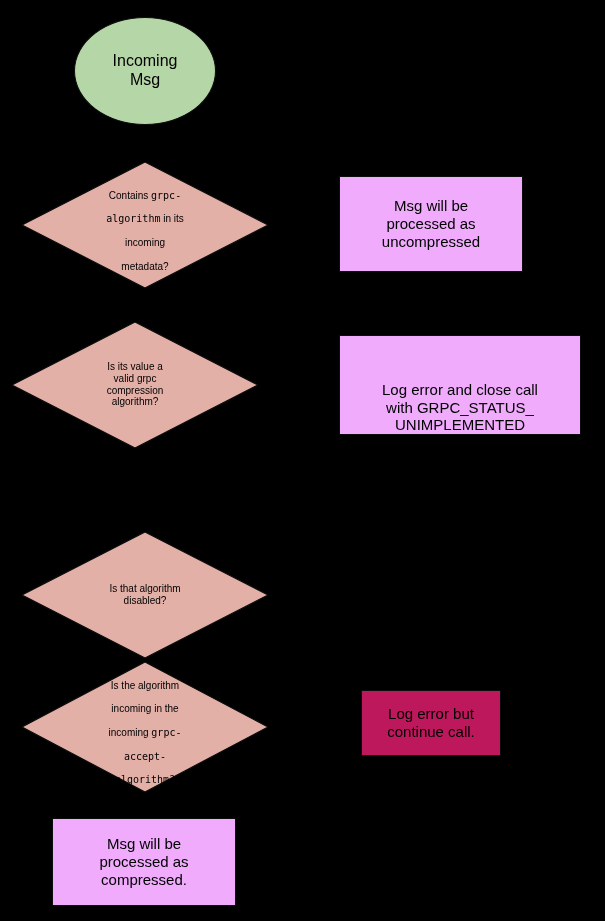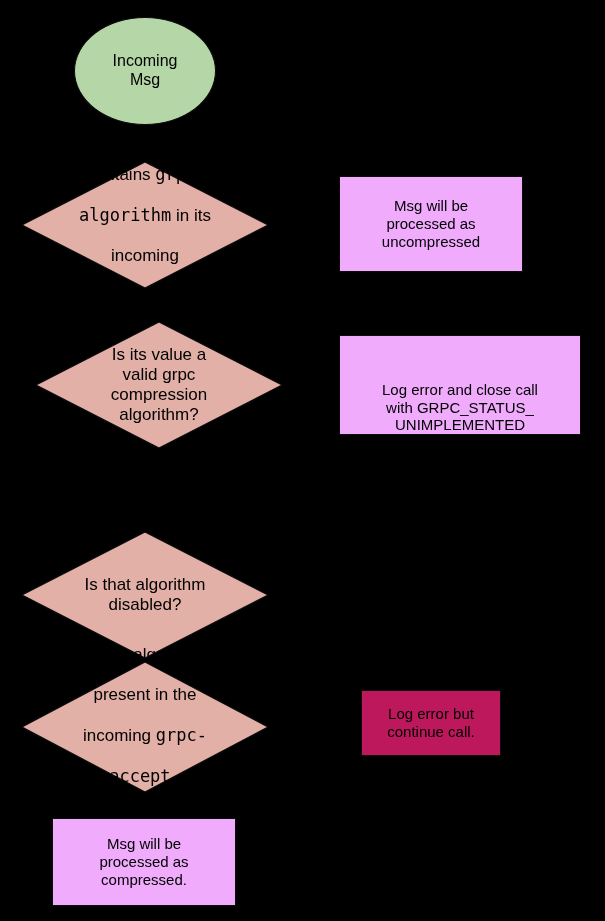--- a/index.html
+++ b/index.html
@@ -60,21 +60,21 @@
     border: 0;
   }
   .decision .diamond-edge {
     position: absolute;
     inset: 0;
     pointer-events: none;
   }
   .decision .node-text {
     top: 50%;
     transform: translateY(-50%);
-    font-size: 17px;
+    font-size: 10px;
   }
 
   
   .process {
     position: absolute;
     border: 1px solid #0d0d0d;
     box-sizing: border-box;
     display: flex;
     align-items: center;
     justify-content: center;
@@ -108,21 +108,21 @@
       <span>metadata?</span>
     </div>
   </div>
 
   <div class="process fill-blue" style="left:339px; top:176px; width:184px; height:96px;">
     <div class="node-text">Msg will be
 processed as
 uncompressed</div>
   </div>
 
-  <div class="decision" style="left:36px; top:322px; width:246px; height:126px;">
+  <div class="decision" style="left:12px; top:322px; width:246px; height:126px;">
     <div class="diamond-shape"></div>
     <svg class="diamond-edge" viewBox="0 0 246 126" preserveAspectRatio="none">
       <polygon points="123,0 246,63 123,126 0,63" fill="none" stroke="#0d0d0d" stroke-width="1.2"></polygon>
     </svg>
     <div class="node-text">Is its value a
 valid grpc
 compression
 algorithm?</div>
   </div>
 
@@ -141,21 +141,21 @@
 disabled?</div>
   </div>
 
   <div class="decision" style="left:22px; top:662px; width:246px; height:130px;">
     <div class="diamond-shape"></div>
     <svg class="diamond-edge" viewBox="0 0 246 130" preserveAspectRatio="none">
       <polygon points="123,0 246,65 123,130 0,65" fill="none" stroke="#0d0d0d" stroke-width="1.2"></polygon>
     </svg>
     <div class="node-text">
       <span>Is the algorithm</span><br>
-      <span>present in the</span><br>
+      <span>incoming in the</span><br>
       <span>incoming </span><span class="mono">grpc-</span><br>
       <span class="mono">accept-</span><br>
       <span class="mono">algorithm?</span>
     </div>
   </div>
 
   <div class="process fill-lblue" style="left:361px; top:690px; width:140px; height:66px;">
     <div class="node-text">Log error but
 continue call.</div>
   </div>

